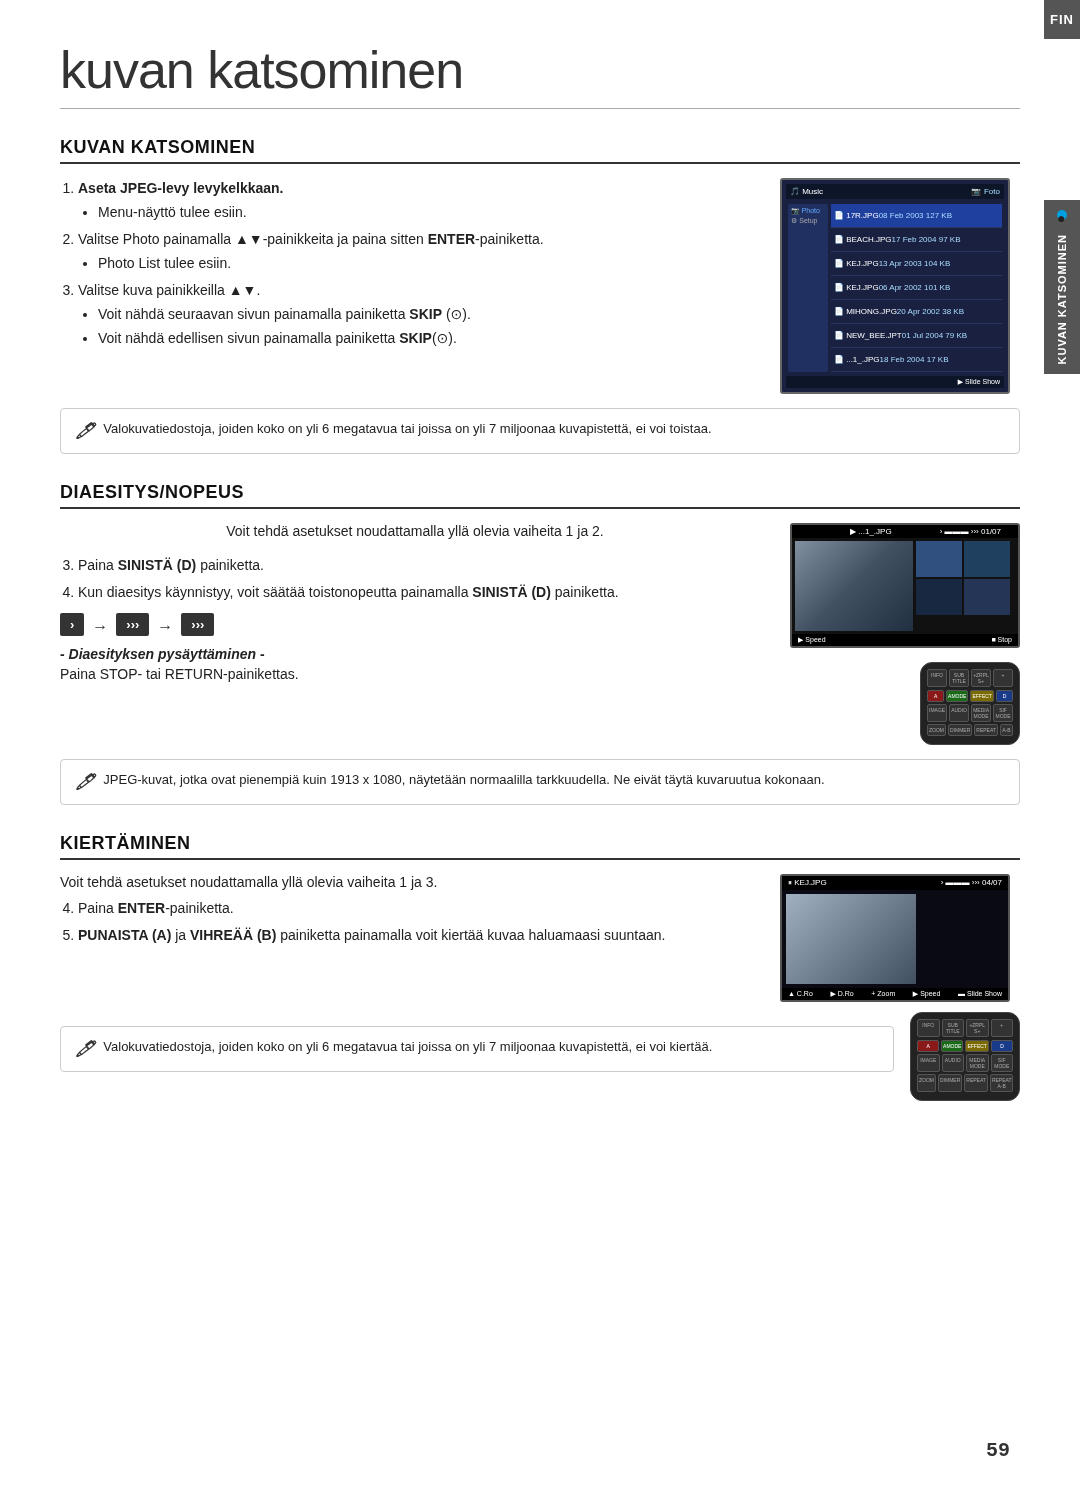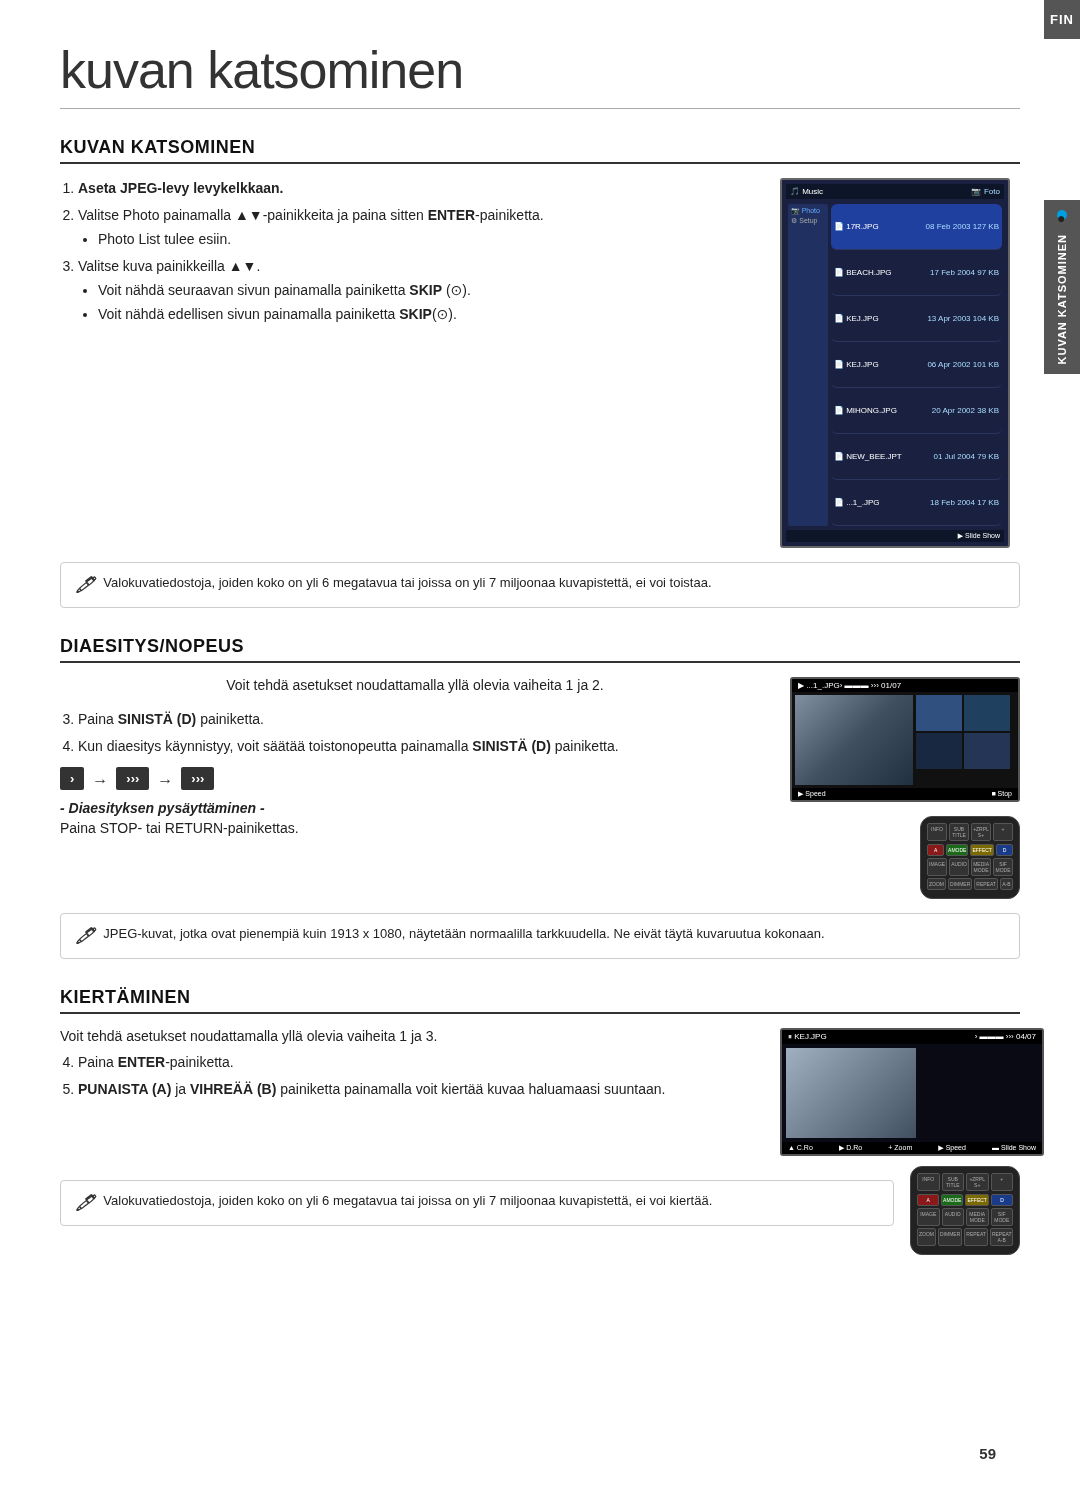--- a/index.html
+++ b/index.html
@@ -189,25 +189,23 @@
       display: flex;
       justify-content: space-between;
       background: #0d1528;
       padding: 3px 4px;
       margin-bottom: 3px;
       font-size: 8px;
     }
 
     .photo-list-row {
       display: flex;
-      justify-content: space-between;
-      padding: 18px 3px;
+      padding: 7px 3px;
       font-size: 8px;
       border-bottom: 1px solid #2a3560;
-      border-radius: 6px;
     }
 
     .photo-list-row.selected {
       background: #2040a0;
     }
 
     .photo-list-footer {
       background: #0d1528;
       padding: 2px 4px;
       font-size: 7px;
@@ -221,24 +219,25 @@
       background: #111;
       border: 2px solid #555;
       border-radius: 3px;
       font-size: 9px;
       color: #fff;
       overflow: hidden;
     }
 
     .ss-header {
       background: #000;
-      padding: 2px 6px;
+      padding: 2px 17px;
       font-size: 8px;
       display: flex;
-      justify-content: flex-start;
+      justify-content: flex-end;
+      gap: 48px;
     }
 
     .ss-body {
       display: flex;
       gap: 3px;
       padding: 3px;
     }
 
     .ss-main-img {
       width: 120px;
@@ -309,21 +308,21 @@
 
     .remote-row {
       display: grid;
       grid-template-columns: 1fr 1fr 1fr 1fr;
       gap: 2px;
       margin-bottom: 2px;
     }
 
     
     .rotate-screen {
-      width: 264px;
+      width: 230px;
       background: #0a0a15;
       border: 2px solid #555;
       border-radius: 3px;
       font-size: 9px;
       color: #fff;
       overflow: hidden;
     }
 
     .rs-header {
       background: #000;
@@ -350,24 +349,25 @@
       padding: 2px 6px;
       font-size: 7px;
       display: flex;
       justify-content: space-between;
     }
 
     
     .page-number {
       position: absolute;
       bottom: 30px;
-      right: 84px;
-      font-size: 15px;
+      right: 70px;
+      font-size: 20px;
       font-weight: bold;
       color: #333;
+      font-family: Liberation Mono, monospace;
     }
 
     .sub-section-title {
       font-weight: bold;
       font-style: italic;
       margin: 8px 0 4px 0;
     }
 
     .combined-screens {
       display: flex;
@@ -393,20 +393,23 @@
   <h1 class="main-title">kuvan katsominen</h1>
 
   <div>
     <div class="section-header">KUVAN KATSOMINEN</div>
 
     <div class="section-content">
       <div class="section-text">
         <ol>
           <li>
             <strong>Aseta JPEG-levy levykelkkaan.</strong>
+            <ul class="sub-list">
+              <li>Menu-näyttö tulee esiin.</li>
+            </ul>
           </li>
           <li>
             Valitse Photo painamalla ▲▼-painikkeita ja paina sitten <strong>ENTER</strong>-painiketta.
             <ul class="sub-list">
               <li>Photo List tulee esiin.</li>
             </ul>
           </li>
           <li>
             Valitse kuva painikkeilla ▲▼.
             <ul class="sub-list">

